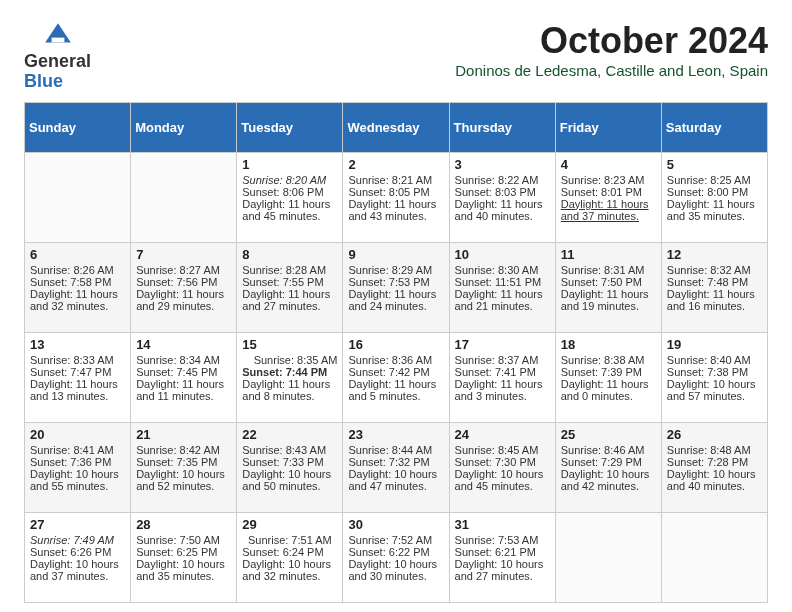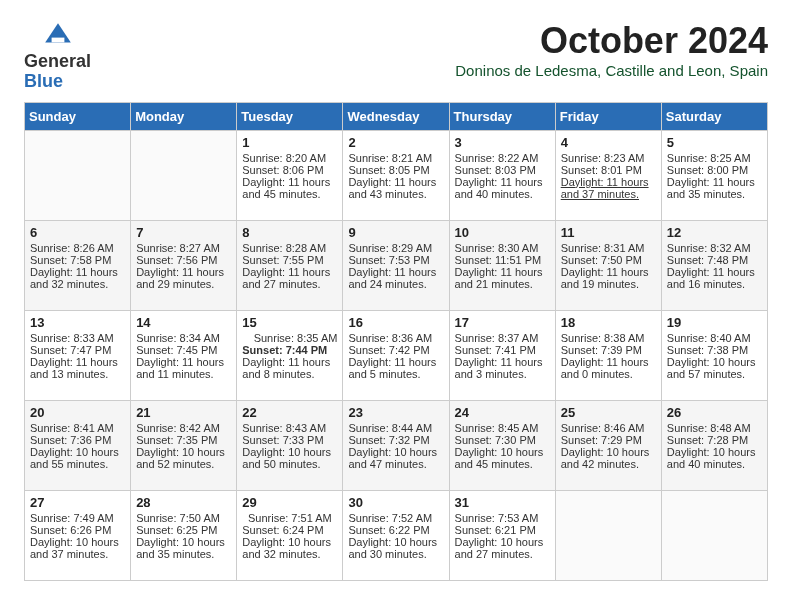--- a/index.html
+++ b/index.html
@@ -47,21 +47,21 @@
     .calendar {
       width: 100%;
       border-collapse: collapse;
       margin-top: 10px;
     }
     .calendar th {
       background-color: #2a6db5;
       color: #fff;
       font-size: 13px;
       font-weight: bold;
-      padding: 6px 4px;
+      padding: 17px 4px;
       text-align: left;
       border: 1px solid #ccc;
     }
     .calendar td {
       border: 1px solid #ccc;
       vertical-align: top;
       padding: 4px 5px;
       font-size: 11px;
       color: #333;
       width: 14.28%;
@@ -108,21 +108,21 @@
         <th>Friday</th>
         <th>Saturday</th>
       </tr>
   </thead>
   <tbody id="calendar-body">
   <tr>
         <td class="empty"></td>
         <td class="empty"></td>
         <td>
           <span class="day-num">1</span>
-          <span style="display: block;">Sunrise: 8:20 AM</span>
+          <span style="display: block; font-style: italic;">Sunrise: 8:20 AM</span>
           <span style="display: block;">Sunset: 8:06 PM</span>
           <span style="display: block;">Daylight: 11 hours and 45 minutes.</span>
         </td>
         <td>
           <span class="day-num">2</span>
           <span style="display: block;">Sunrise: 8:21 AM</span>
           <span style="display: block;">Sunset: 8:05 PM</span>
           <span style="display: block;">Daylight: 11 hours and 43 minutes.</span>
         </td>
         <td>
@@ -272,21 +272,21 @@
         <td>
           <span class="day-num">26</span>
           <span style="display: block;">Sunrise: 8:48 AM</span>
           <span style="display: block;">Sunset: 7:28 PM</span>
           <span style="display: block;">Daylight: 10 hours and 40 minutes.</span>
         </td>
       </tr>
       <tr>
         <td>
           <span class="day-num">27</span>
-          <span style="display: block;">Sunrise: 7:49 AM</span>
+          <span style="display: block; font-style: italic;">Sunrise: 7:49 AM</span>
           <span style="display: block;">Sunset: 6:26 PM</span>
           <span style="display: block;">Daylight: 10 hours and 37 minutes.</span>
         </td>
         <td>
           <span class="day-num">28</span>
           <span style="display: block;">Sunrise: 7:50 AM</span>
           <span style="display: block;">Sunset: 6:25 PM</span>
           <span style="display: block;">Daylight: 10 hours and 35 minutes.</span>
         </td>
         <td>

